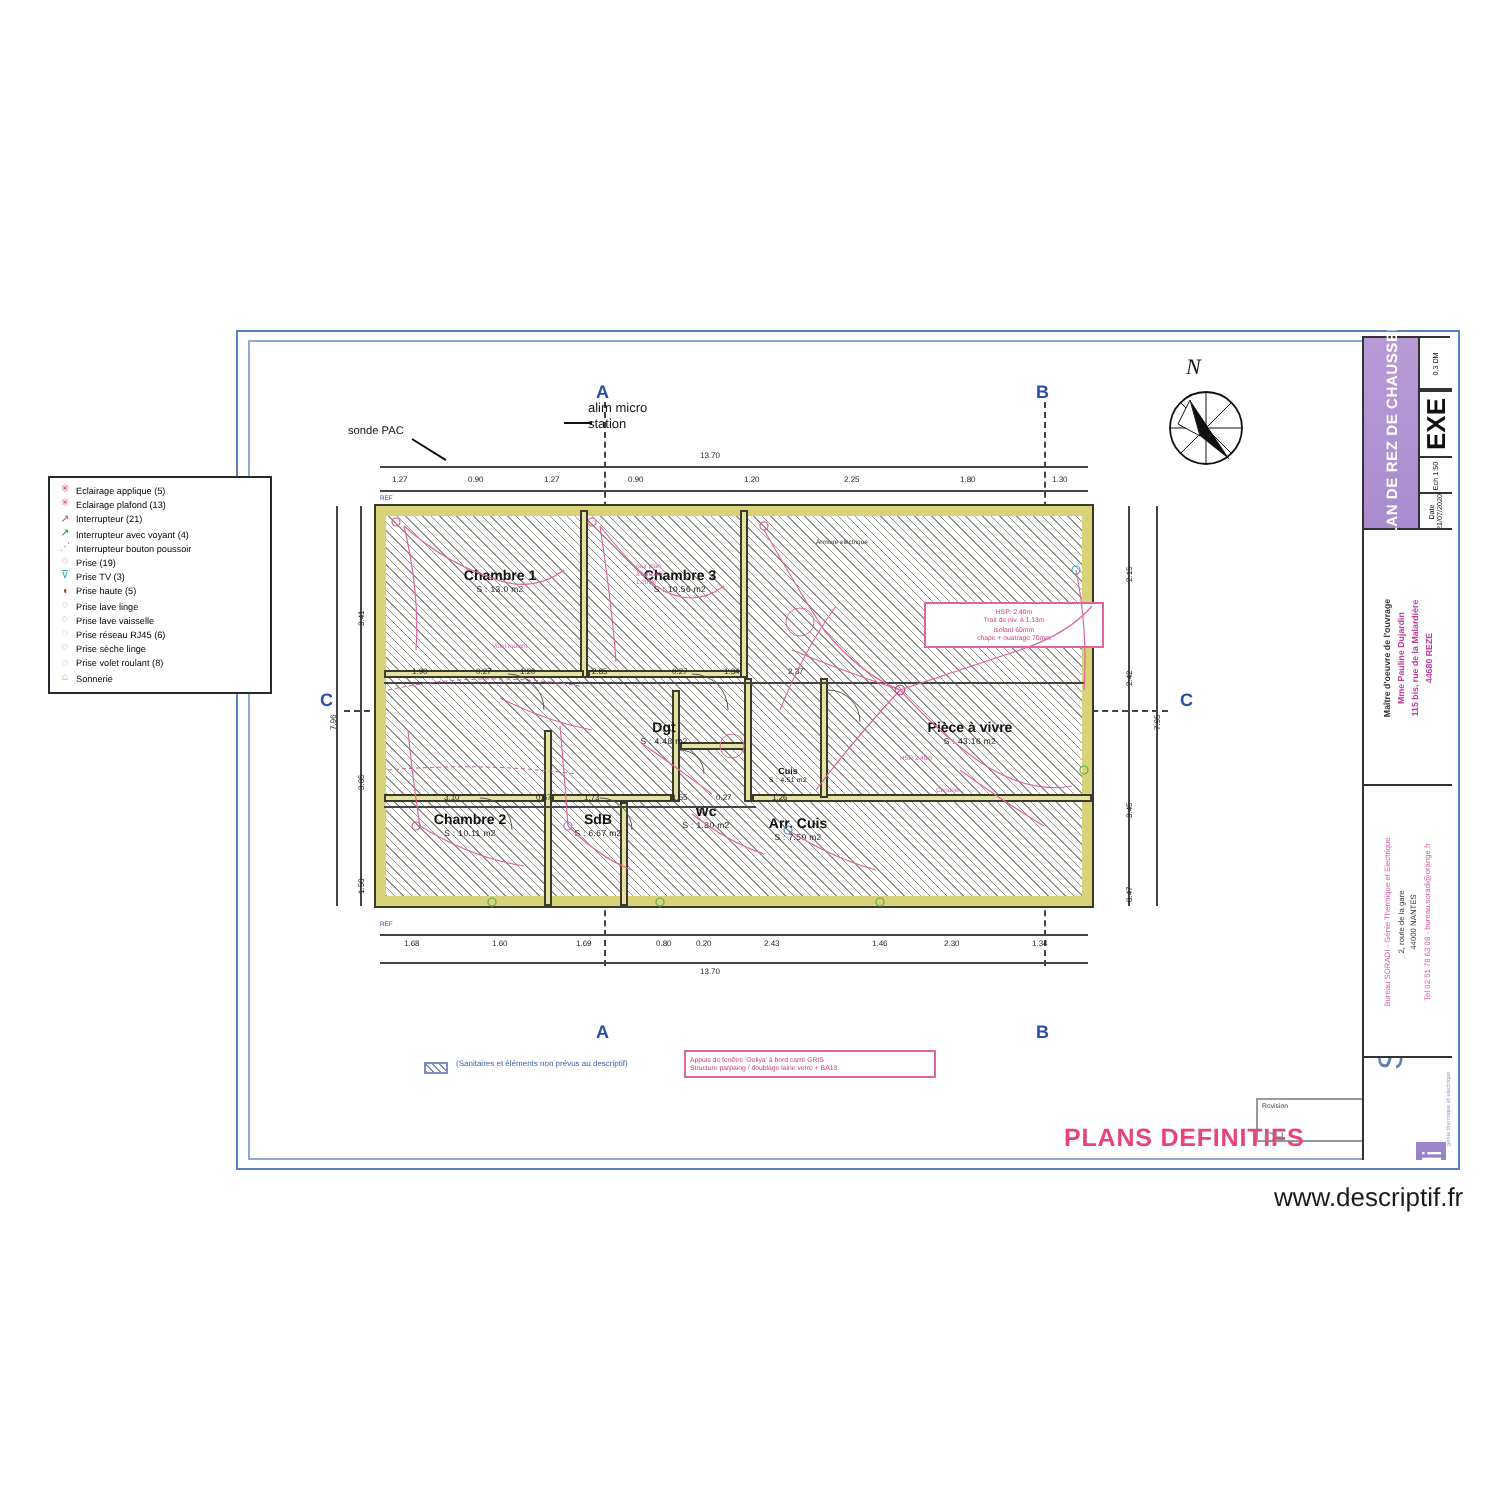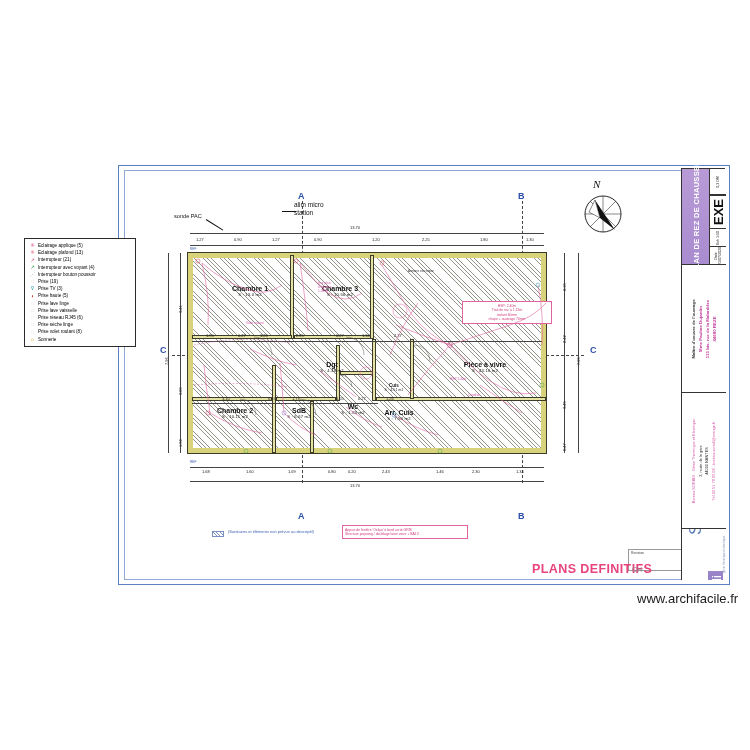--- a/index.html
+++ b/index.html
@@ -552,15 +552,15 @@
 <div class="pink-box left" style="left:342px;top:525px;width:126px;">
   <span>Appuis de fenêtre 'Oeliya' à bord carré GRIS<br>Structure parpaing / doublage laine verre + BA13</span>
 </div>
 
 <div class="rev-box">
   <span>Revision</span>
 </div>
 <div class="plans-def">PLANS DEFINITIFS</div>
 <div class="plans-def-sub">CH</div>
 
-<div class="watermark">www.archifacile.fr</div>
+<div class="watermark">www.descriptif.fr</div>
 
 </div>
 
 </body></html>

